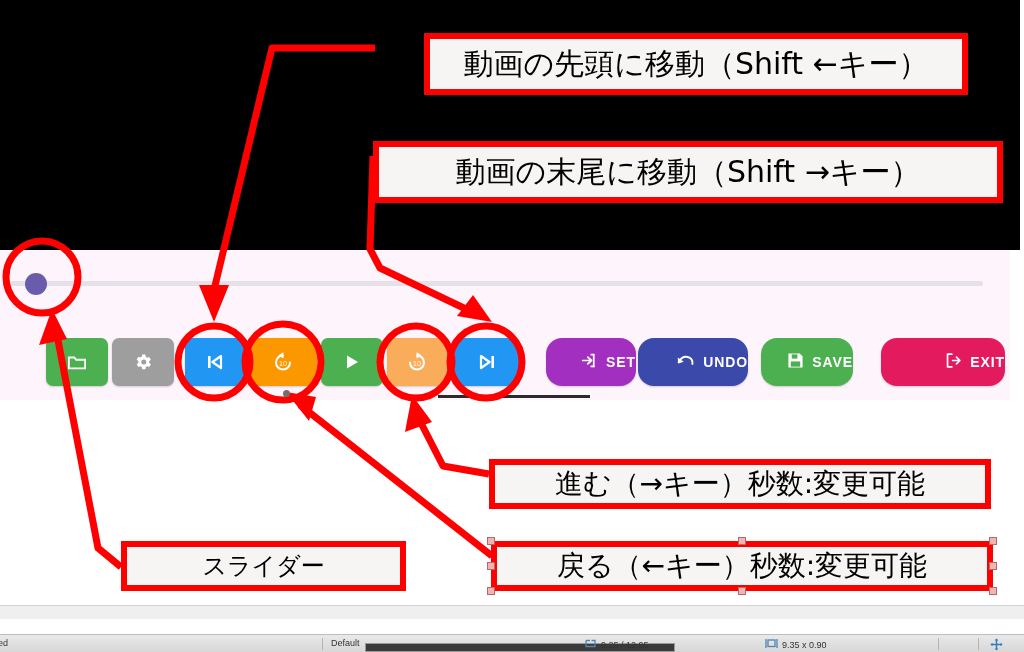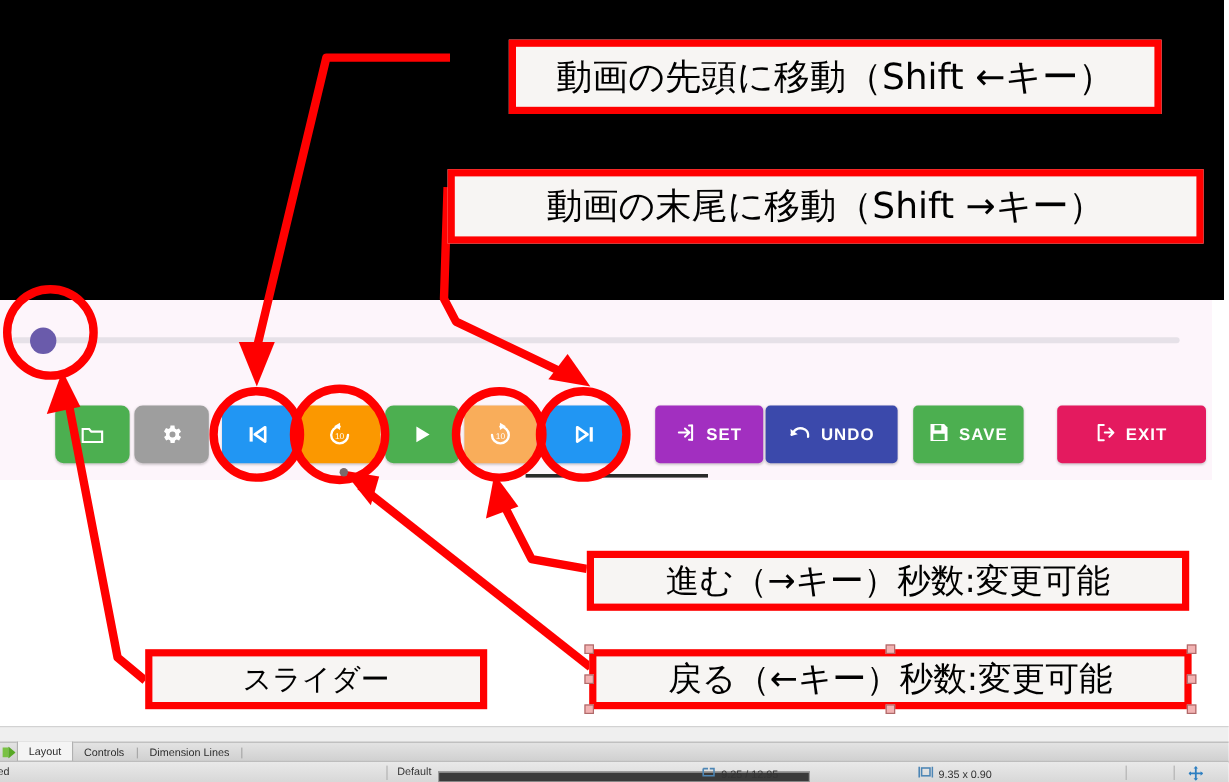--- a/index.html
+++ b/index.html
@@ -51,22 +51,22 @@
   .pbtn svg{display:block;}
   .b-folder{left:46px;width:62px;background:#4caf50;}
   .b-gear  {left:112px;width:62px;background:#9e9e9e;}
   .b-start {left:185px;width:60px;background:#2196f3;}
   .b-back  {left:249px;width:68px;background:#fb9800;}
   .b-play  {left:321px;width:62px;background:#4caf50;}
   .b-fwd   {left:387px;width:60px;background:#f9ad5a;}
   .b-end   {left:455px;width:64px;background:#2196f3;}
 
   .abtn{
-    position:absolute;top:0;height:48px;border-radius:4px;
-    display:flex;align-items:center;justify-content:center;gap:8px;
+    position:absolute;top:0;height:48px;border-radius:16px;
+    display:flex;align-items:center;justify-content:flex-end;gap:8px;
     color:#fff;font-size:14px;font-weight:bold;letter-spacing:.9px;
     box-shadow:0 1px 2px rgba(0,0,0,.18);
   }
   .a-set  {left:546px;width:90px;background:#a22fc0;}
   .a-undo {left:638px;width:110px;background:#3b49ab;}
   .a-save {left:761px;width:92px;background:#4caf50;}
   .a-exit {left:881px;width:124px;background:#e41a5f;}
 
   
   .handle-dot{
@@ -334,39 +334,20 @@
   <div class="sel-h" style="left:487px;top:562px"></div>
   <div class="sel-h" style="left:989px;top:562px"></div>
   <div class="sel-h" style="left:487px;top:587px"></div>
   <div class="sel-h" style="left:738px;top:587px"></div>
   <div class="sel-h" style="left:989px;top:587px"></div>
 
   <div class="hscroll-band">
     
   </div>
 
-  <div class="tabbar">
-    <div class="tab-icon">
-      <svg width="11" height="10" viewBox="0 0 11 10">
-          <path d="M0 1h5v8H0z" fill="#79c143"></path>
-          <path d="M5 0l6 5-6 5z" fill="#57a825"></path>
-        </svg>
-    </div>
-    <div class="tab active">
-      <span>Layout</span>
-    </div>
-    <div class="tab">
-      <span>Controls</span>
-    </div>
-    <div class="tab-sep"></div>
-    <div class="tab">
-      <span>Dimension Lines</span>
-    </div>
-    <div class="tab-sep"></div>
-  </div>
 
   <div class="statusbar">
     <div class="sb-sel">ected</div>
     <div class="vsep" style="left:322px"></div>
     <div class="sb-default">Default</div>
     <div class="sb-progress"></div>
     <div class="sb-grp sb-pos">
       <span>
         <svg width="12" height="11" viewBox="0 0 12 11">
           <path d="M1 2.5h4M1 2.5v6h9v-6H6.5" fill="none" stroke="#4d86b5" stroke-width="1.3"></path>

